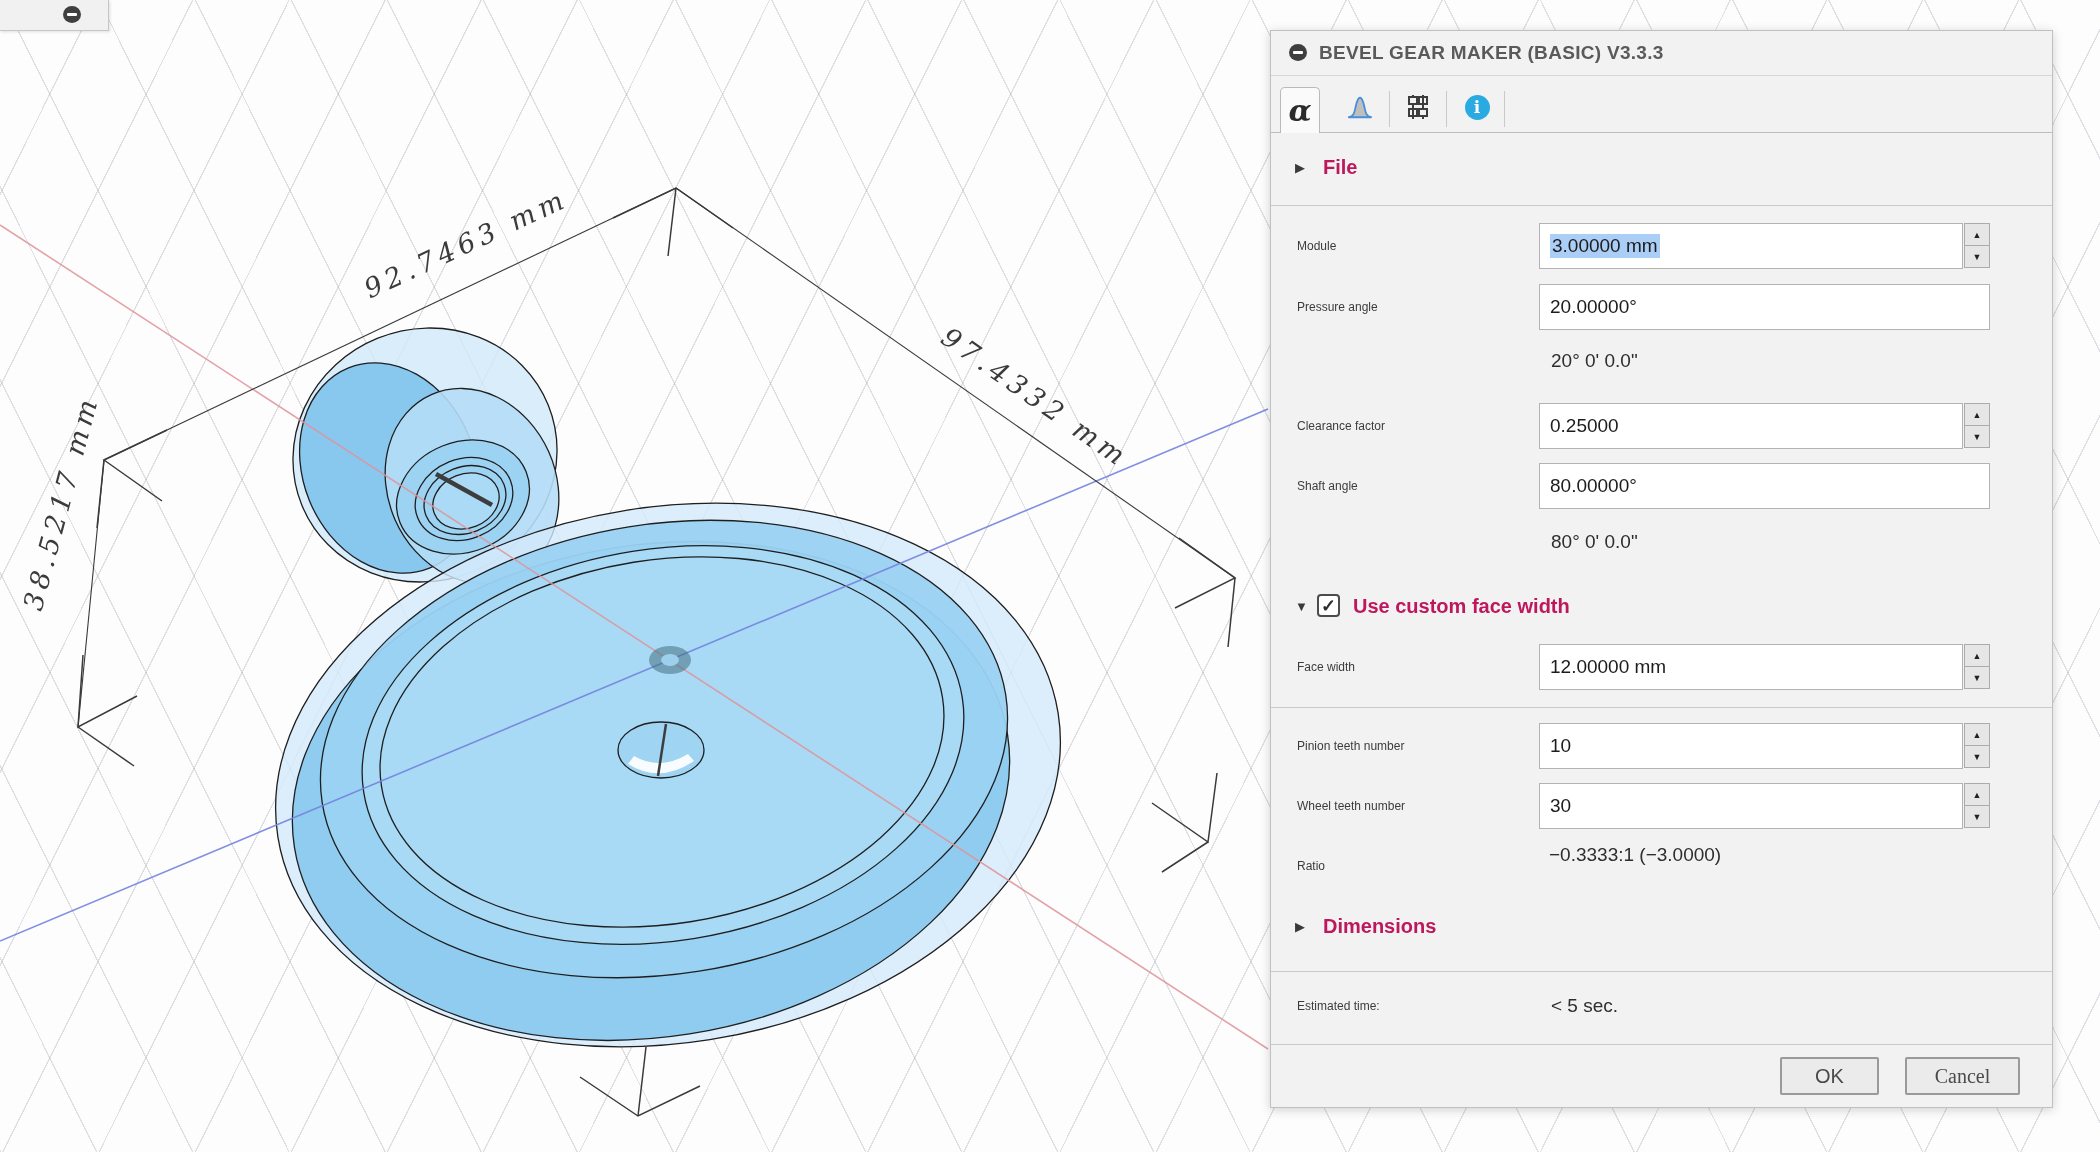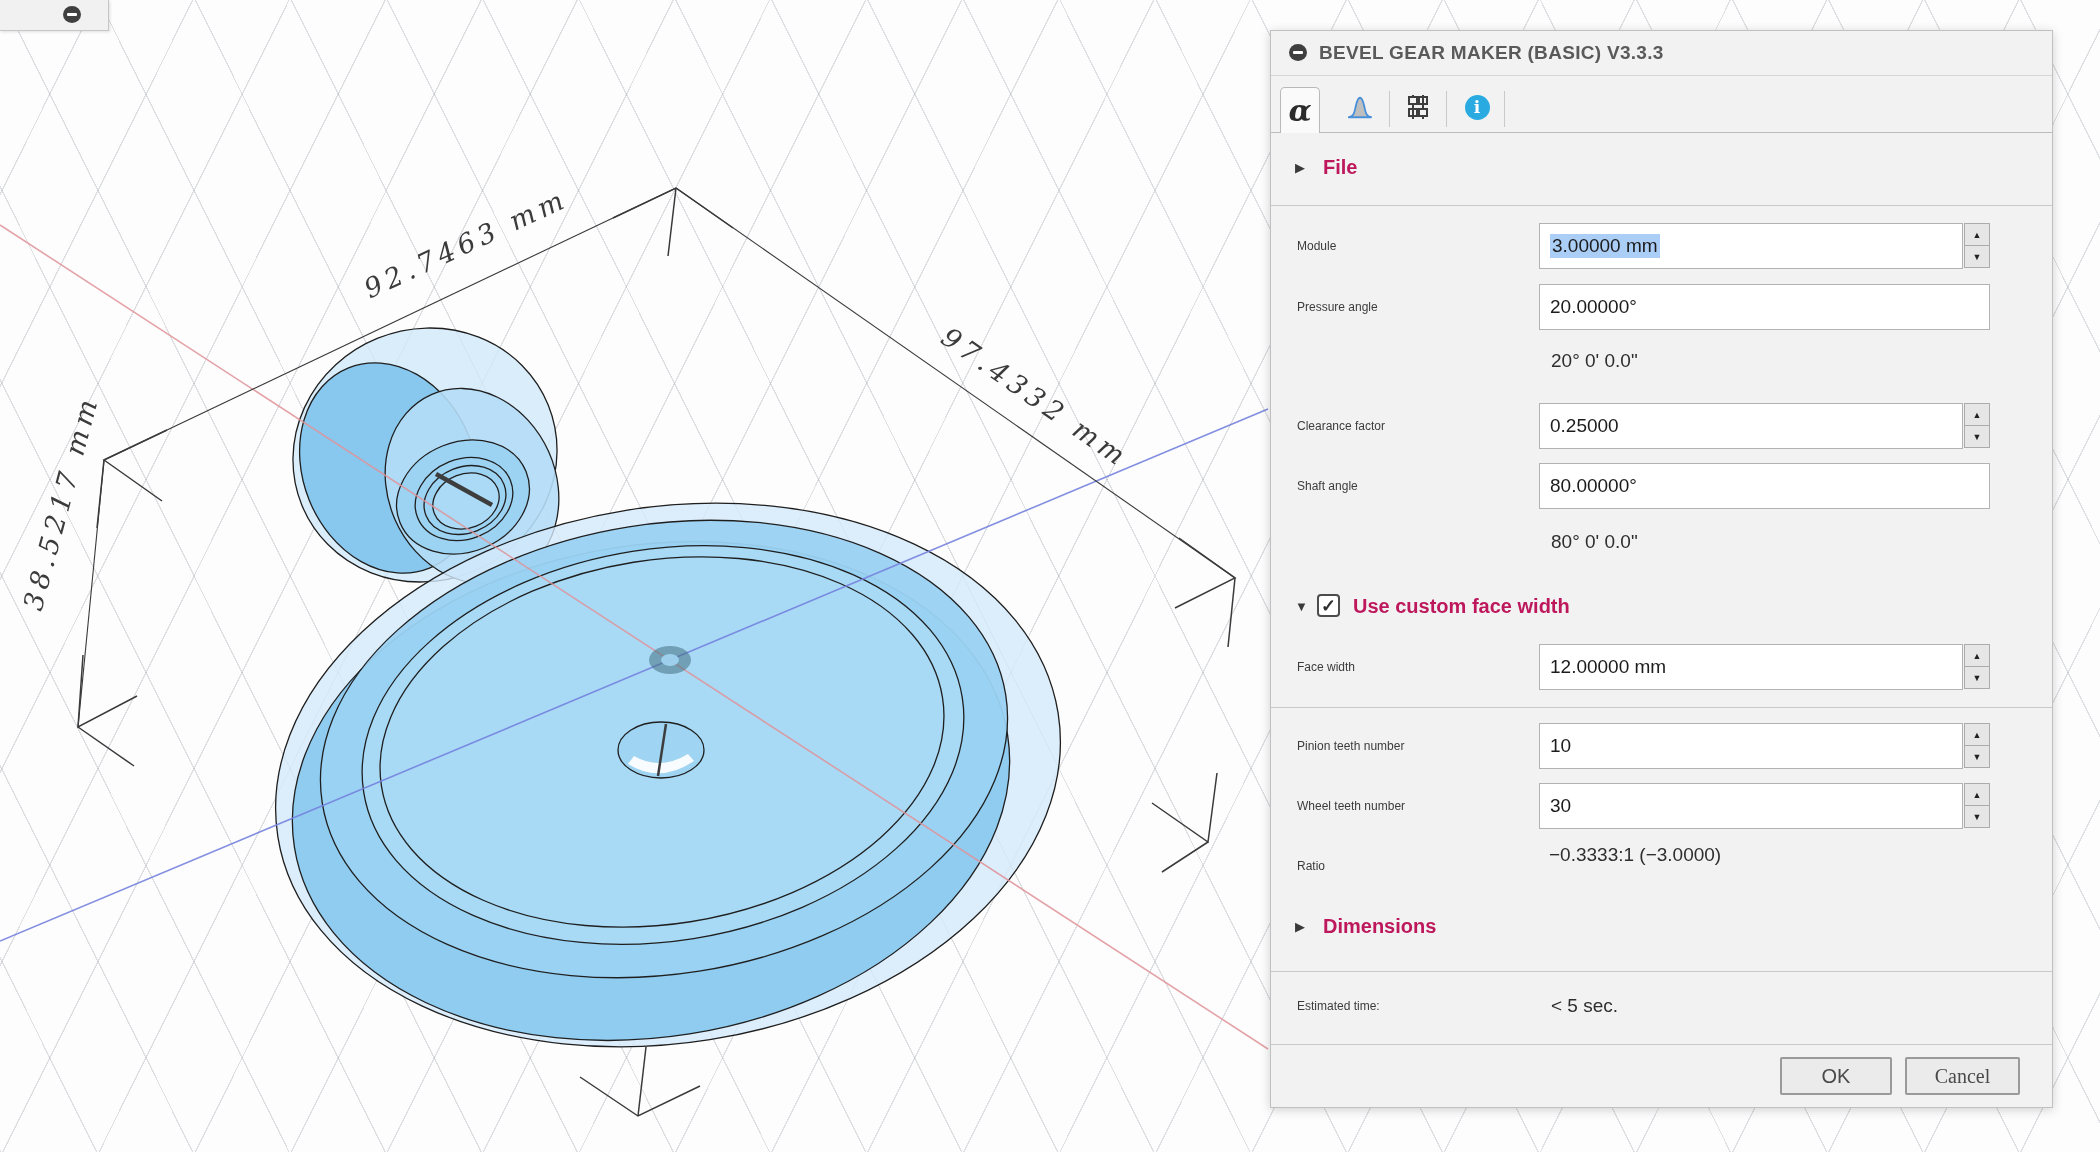--- a/index.html
+++ b/index.html
@@ -52,21 +52,21 @@
     box-sizing:border-box;font-size:9px;color:#222;display:flex;align-items:center;justify-content:center;cursor:pointer;}
   .spin-btn.up{top:0;}
   .spin-btn.down{top:22px;}
   .checkbox{position:absolute;left:46px;width:23px;height:23px;background:#fff;border:2px solid #4c4c4c;
     border-radius:4px;box-sizing:border-box;cursor:pointer;font-size:18px;font-weight:700;color:#2f2f2f;
     display:flex;align-items:center;justify-content:center;line-height:1;}
   .footer{position:absolute;left:0;right:0;top:1013px;height:64px;border-top:1px solid #c9c9c9;}
   .btn{position:absolute;top:12px;height:38px;background:#ebebeb;border:2px solid #9a9a9a;
     box-sizing:border-box;font-size:20px;color:#4a4a4a;display:flex;align-items:center;justify-content:center;
     border-radius:2px;cursor:pointer;font-family:"Liberation Sans",sans-serif;}
-  .btn-ok{left:509px;width:112px;}
+  .btn-ok{left:509px;width:99px;}
   .btn-cancel{left:634px;width:115px;font-family:Liberation Serif, serif;}
   
   .dimtext{font-family:"DejaVu Serif",serif;font-style:italic;font-size:27px;fill:#3b3b3b;letter-spacing:5px;}
 </style>
 </head>
 <body>
 
 <div class="screen">
 
   <div class="viewport">

